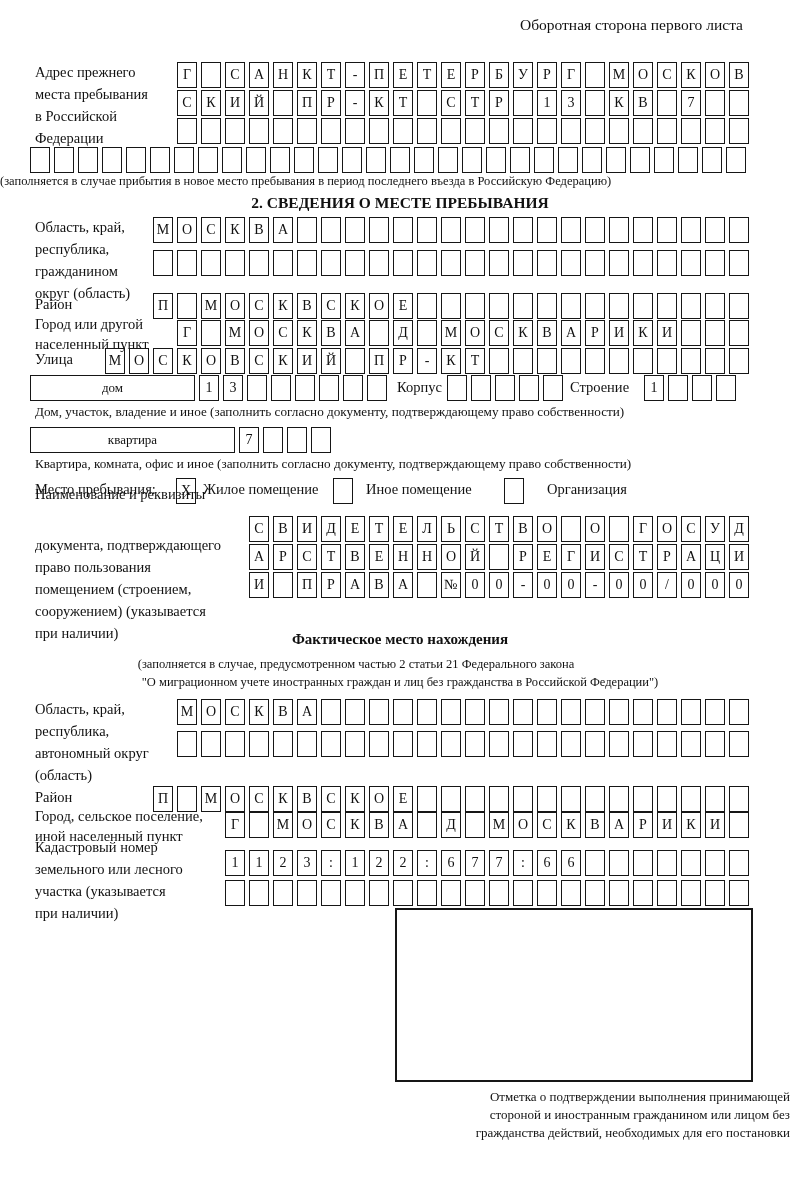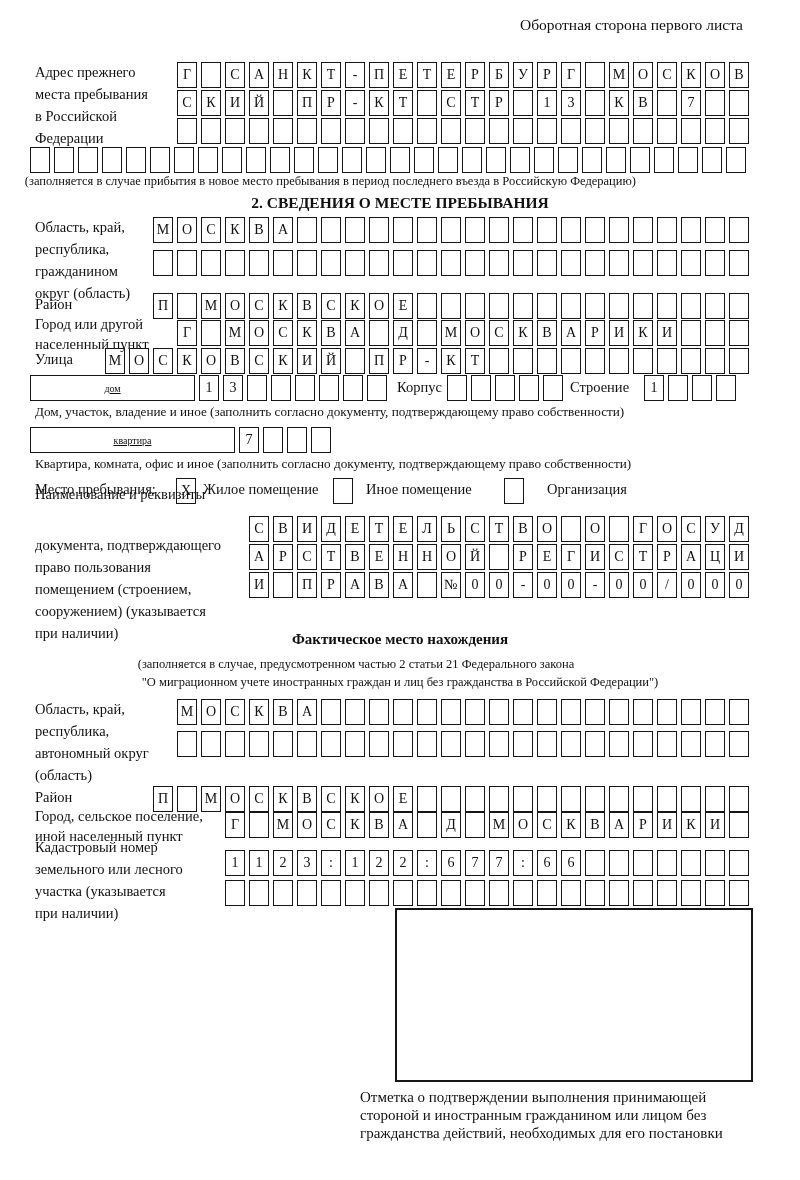--- a/index.html
+++ b/index.html
@@ -8,23 +8,23 @@
   .lbl{position:absolute;font-size:14.5px;white-space:nowrap;}
   .cap{position:absolute;font-size:12.5px;white-space:nowrap;}
   .capL{position:absolute;font-size:13.2px;white-space:nowrap;}
   .ttl{position:absolute;left:0;width:800px;text-align:center;font-weight:bold;font-size:15.5px;}
   .hdr{position:absolute;top:16px;left:0;right:57px;text-align:right;font-size:15.5px;}
   .cellrow{position:absolute;display:flex;}
   .cell{box-sizing:border-box;width:20px;height:26px;margin-right:4px;border:1.6px solid #161616;
         display:flex;align-items:center;justify-content:center;
         font-size:14px;font-family:"Liberation Serif",serif;}
   .wbox{position:absolute;box-sizing:border-box;height:26px;border:1.6px solid #161616;
-        display:flex;align-items:center;justify-content:center;font-size:10px;text-decoration:underline;}
+        display:flex;align-items:center;justify-content:center;font-size:13px;}
   .stamp{position:absolute;box-sizing:border-box;border:2px solid #161616;background:#fff;}
-  .centerblock{position:absolute;text-align:left;font-size:15px;line-height:18px;}
+  .centerblock{position:absolute;text-align:right;font-size:13px;line-height:18px;}
 </style>
 </head>
 <body>
 
 <div class="page">
 
   <div class="hdr">Оборотная сторона первого листа</div>
 
   <div class="lbl" style="top:64px;left:35px">Адрес прежнего</div>
   <div class="lbl" style="top:86px;left:35px">места пребывания</div>
@@ -133,21 +133,21 @@
       <div class="cell"></div>
       <div class="cell"></div>
       <div class="cell"></div>
       <div class="cell"></div>
       <div class="cell"></div>
       <div class="cell"></div>
       <div class="cell"></div>
       <div class="cell"></div>
       <div class="cell"></div>
     </div>
-  <div class="cap" style="top:174px;left:0;width:636px;text-align:right">(заполняется в случае прибытия в новое место пребывания в период последнего въезда в Российскую Федерацию)</div>
+  <div class="cap" style="top:174px;left:0;width:636px;text-align:left">(заполняется в случае прибытия в новое место пребывания в период последнего въезда в Российскую Федерацию)</div>
 
   <div class="ttl" style="top:194px">2. СВЕДЕНИЯ О МЕСТЕ ПРЕБЫВАНИЯ</div>
 
   <div class="lbl" style="top:219px;left:35px">Область, край,</div>
   <div class="lbl" style="top:241px;left:35px">республика,</div>
   <div class="lbl" style="top:263px;left:35px">гражданином</div>
   <div class="lbl" style="top:285px;left:35px">округ (область)</div>
   <div class="cellrow" style="top:217px;left:153px">
       <div class="cell">М</div>
       <div class="cell">О</div>

